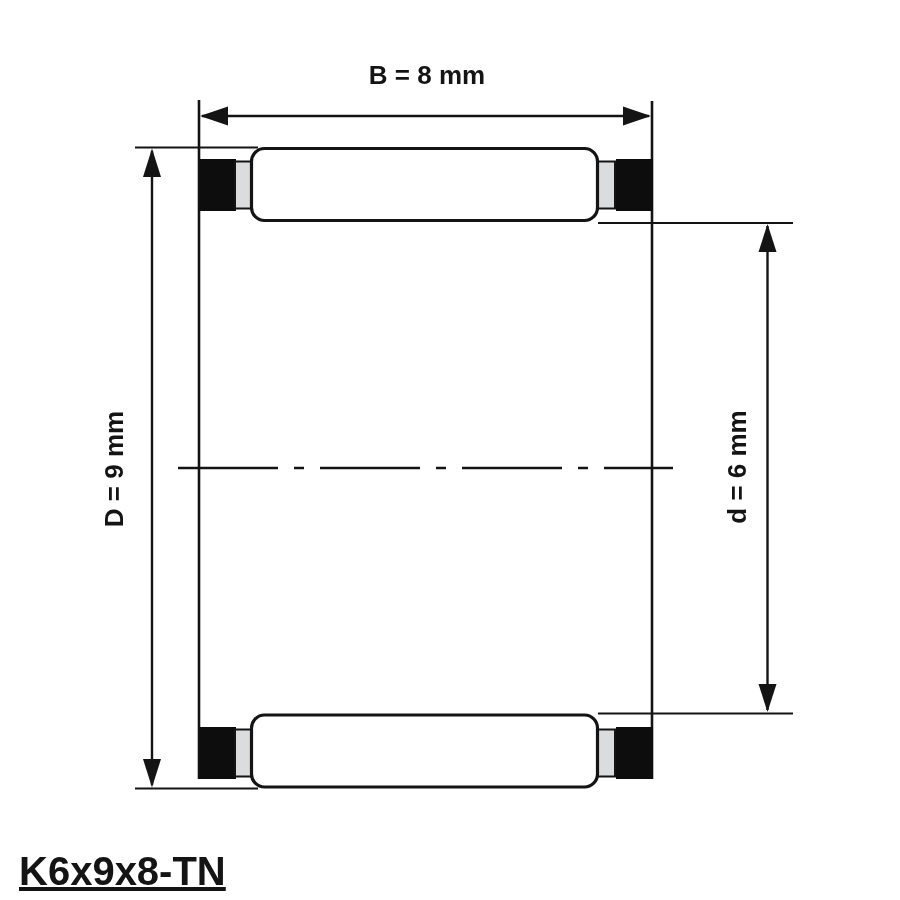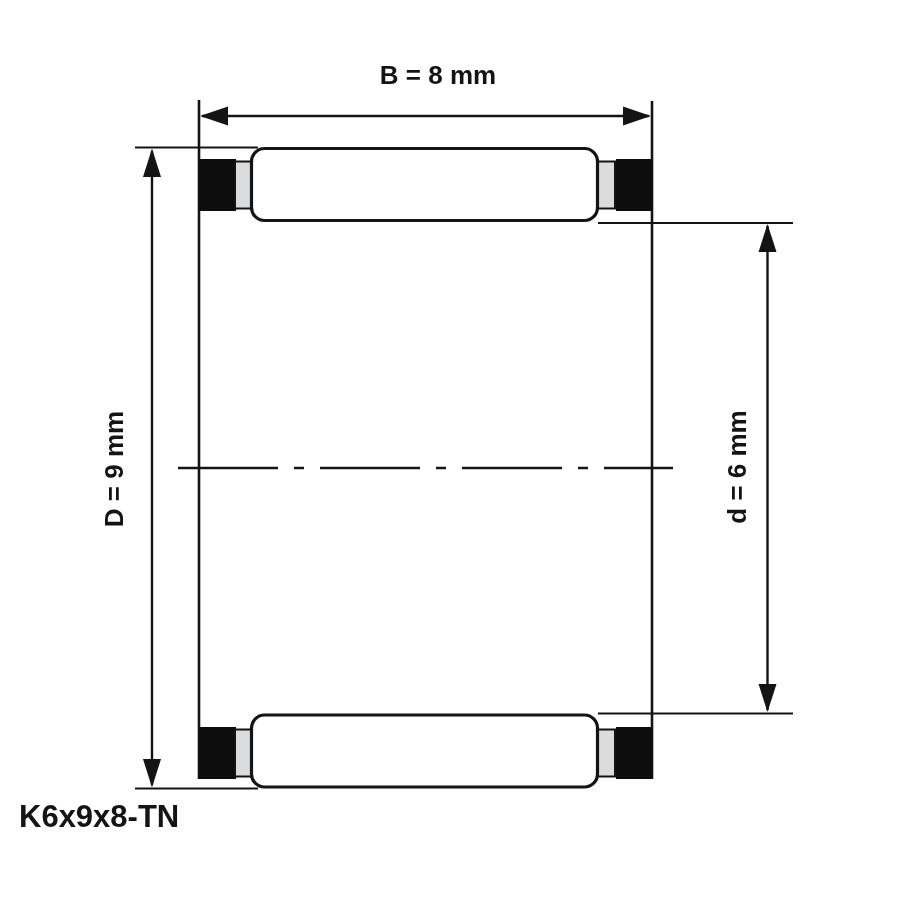--- a/index.html
+++ b/index.html
@@ -29,25 +29,26 @@
     position:absolute;
     color:var(--line);
     font-size:26px;
     font-weight:600;
     white-space:nowrap;
     transform:translate(-50%,-50%);
   }
   .lbl.vertical{transform:translate(-50%,-50%) rotate(-90deg);}
   .part-label{
     position:absolute;
-    left:19px;top:799px;
+    left:19px;top:849px;
     color:var(--line);
-    font-size:31px;
+    font-size:40px;
     font-weight:700;
     white-space:nowrap;
+    text-decoration:underline;
   }
 </style>
 </head>
 <body>
 
 <div class="canvas">
 
   <svg width="900" height="900" viewBox="0 0 900 900">
 
     <line class="stroke" stroke-width="2.6" x1="199" y1="100" x2="199" y2="779"></line>
@@ -78,20 +79,20 @@
 
     <line class="ext" x1="598" y1="223" x2="793" y2="223"></line>
     <line class="ext" x1="598" y1="713.5" x2="793" y2="713.5"></line>
     <line class="dim" x1="767.5" y1="226" x2="767.5" y2="710"></line>
     <polygon class="arrow" points="767.5,224 758.5,252 776.5,252"></polygon>
     <polygon class="arrow" points="767.5,712 758.5,684 776.5,684"></polygon>
 
     <line class="centerline" x1="178" y1="468" x2="673" y2="468"></line>
   </svg>
 
-  <div class="lbl" style="left:438px;top:75px;">B = 8 mm</div>
+  <div class="lbl" style="left:427px;top:75px;">B = 8 mm</div>
 
   <div class="lbl vertical" style="left:114px;top:469px;">D = 9 mm</div>
 
   <div class="lbl vertical" style="left:737px;top:467px;">d = 6 mm</div>
 
   <div class="part-label">K6x9x8-TN</div>
 </div>
 
 </body></html>

